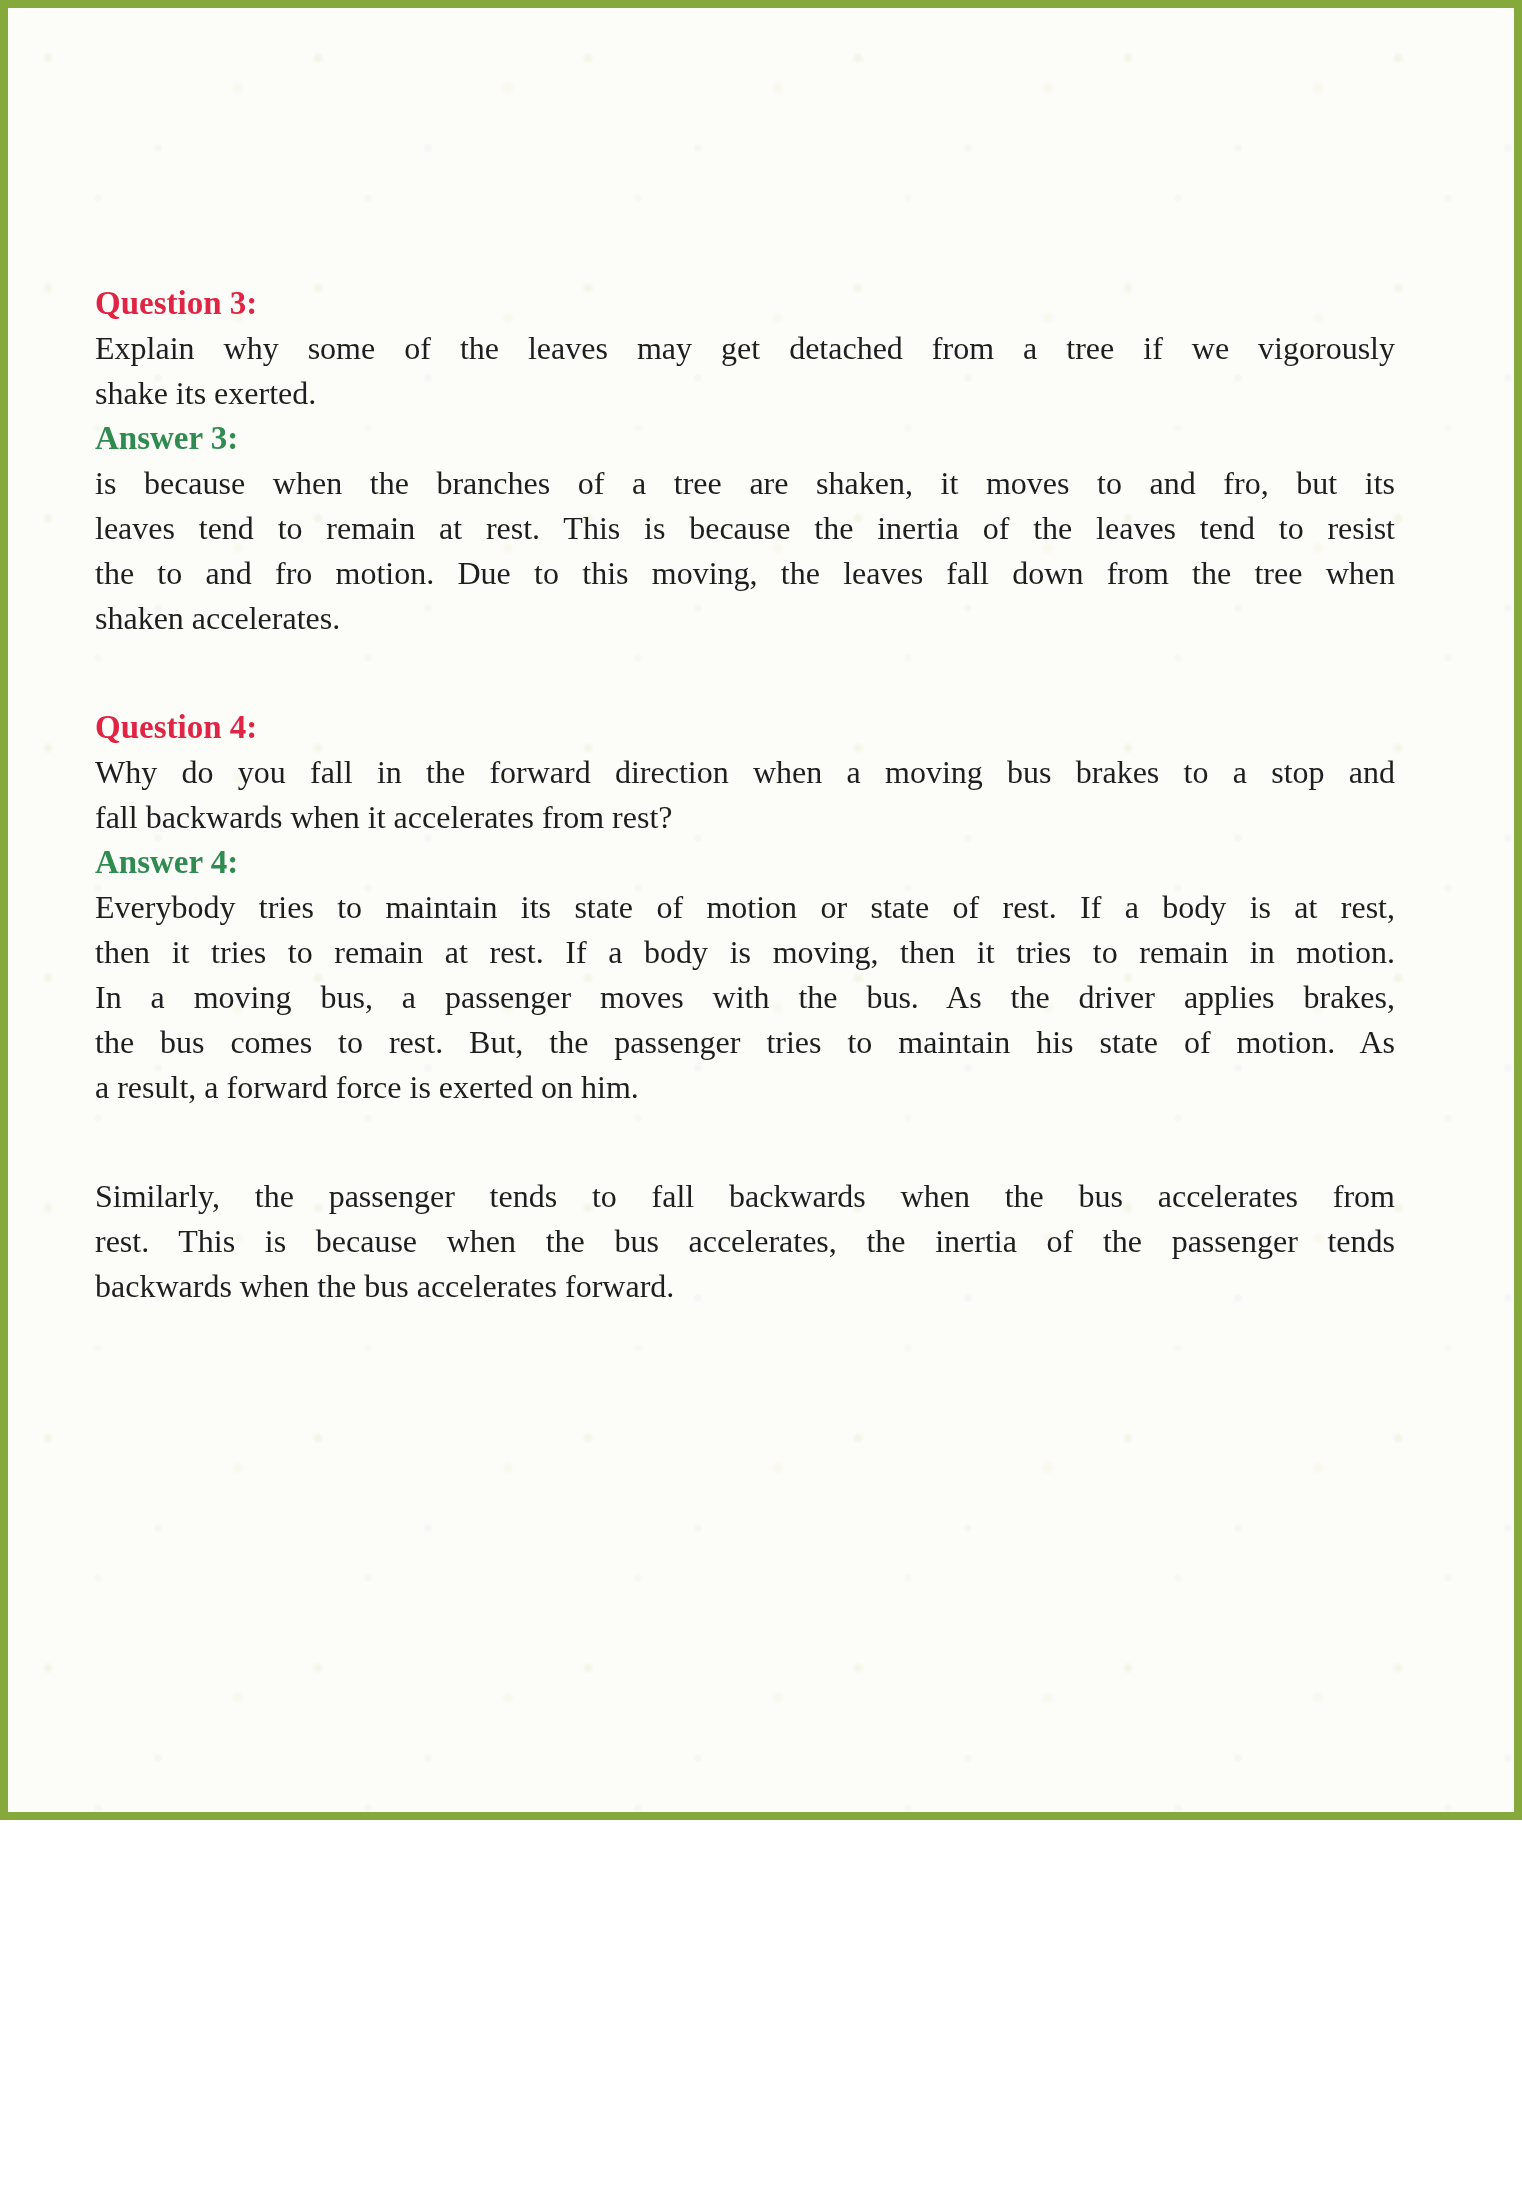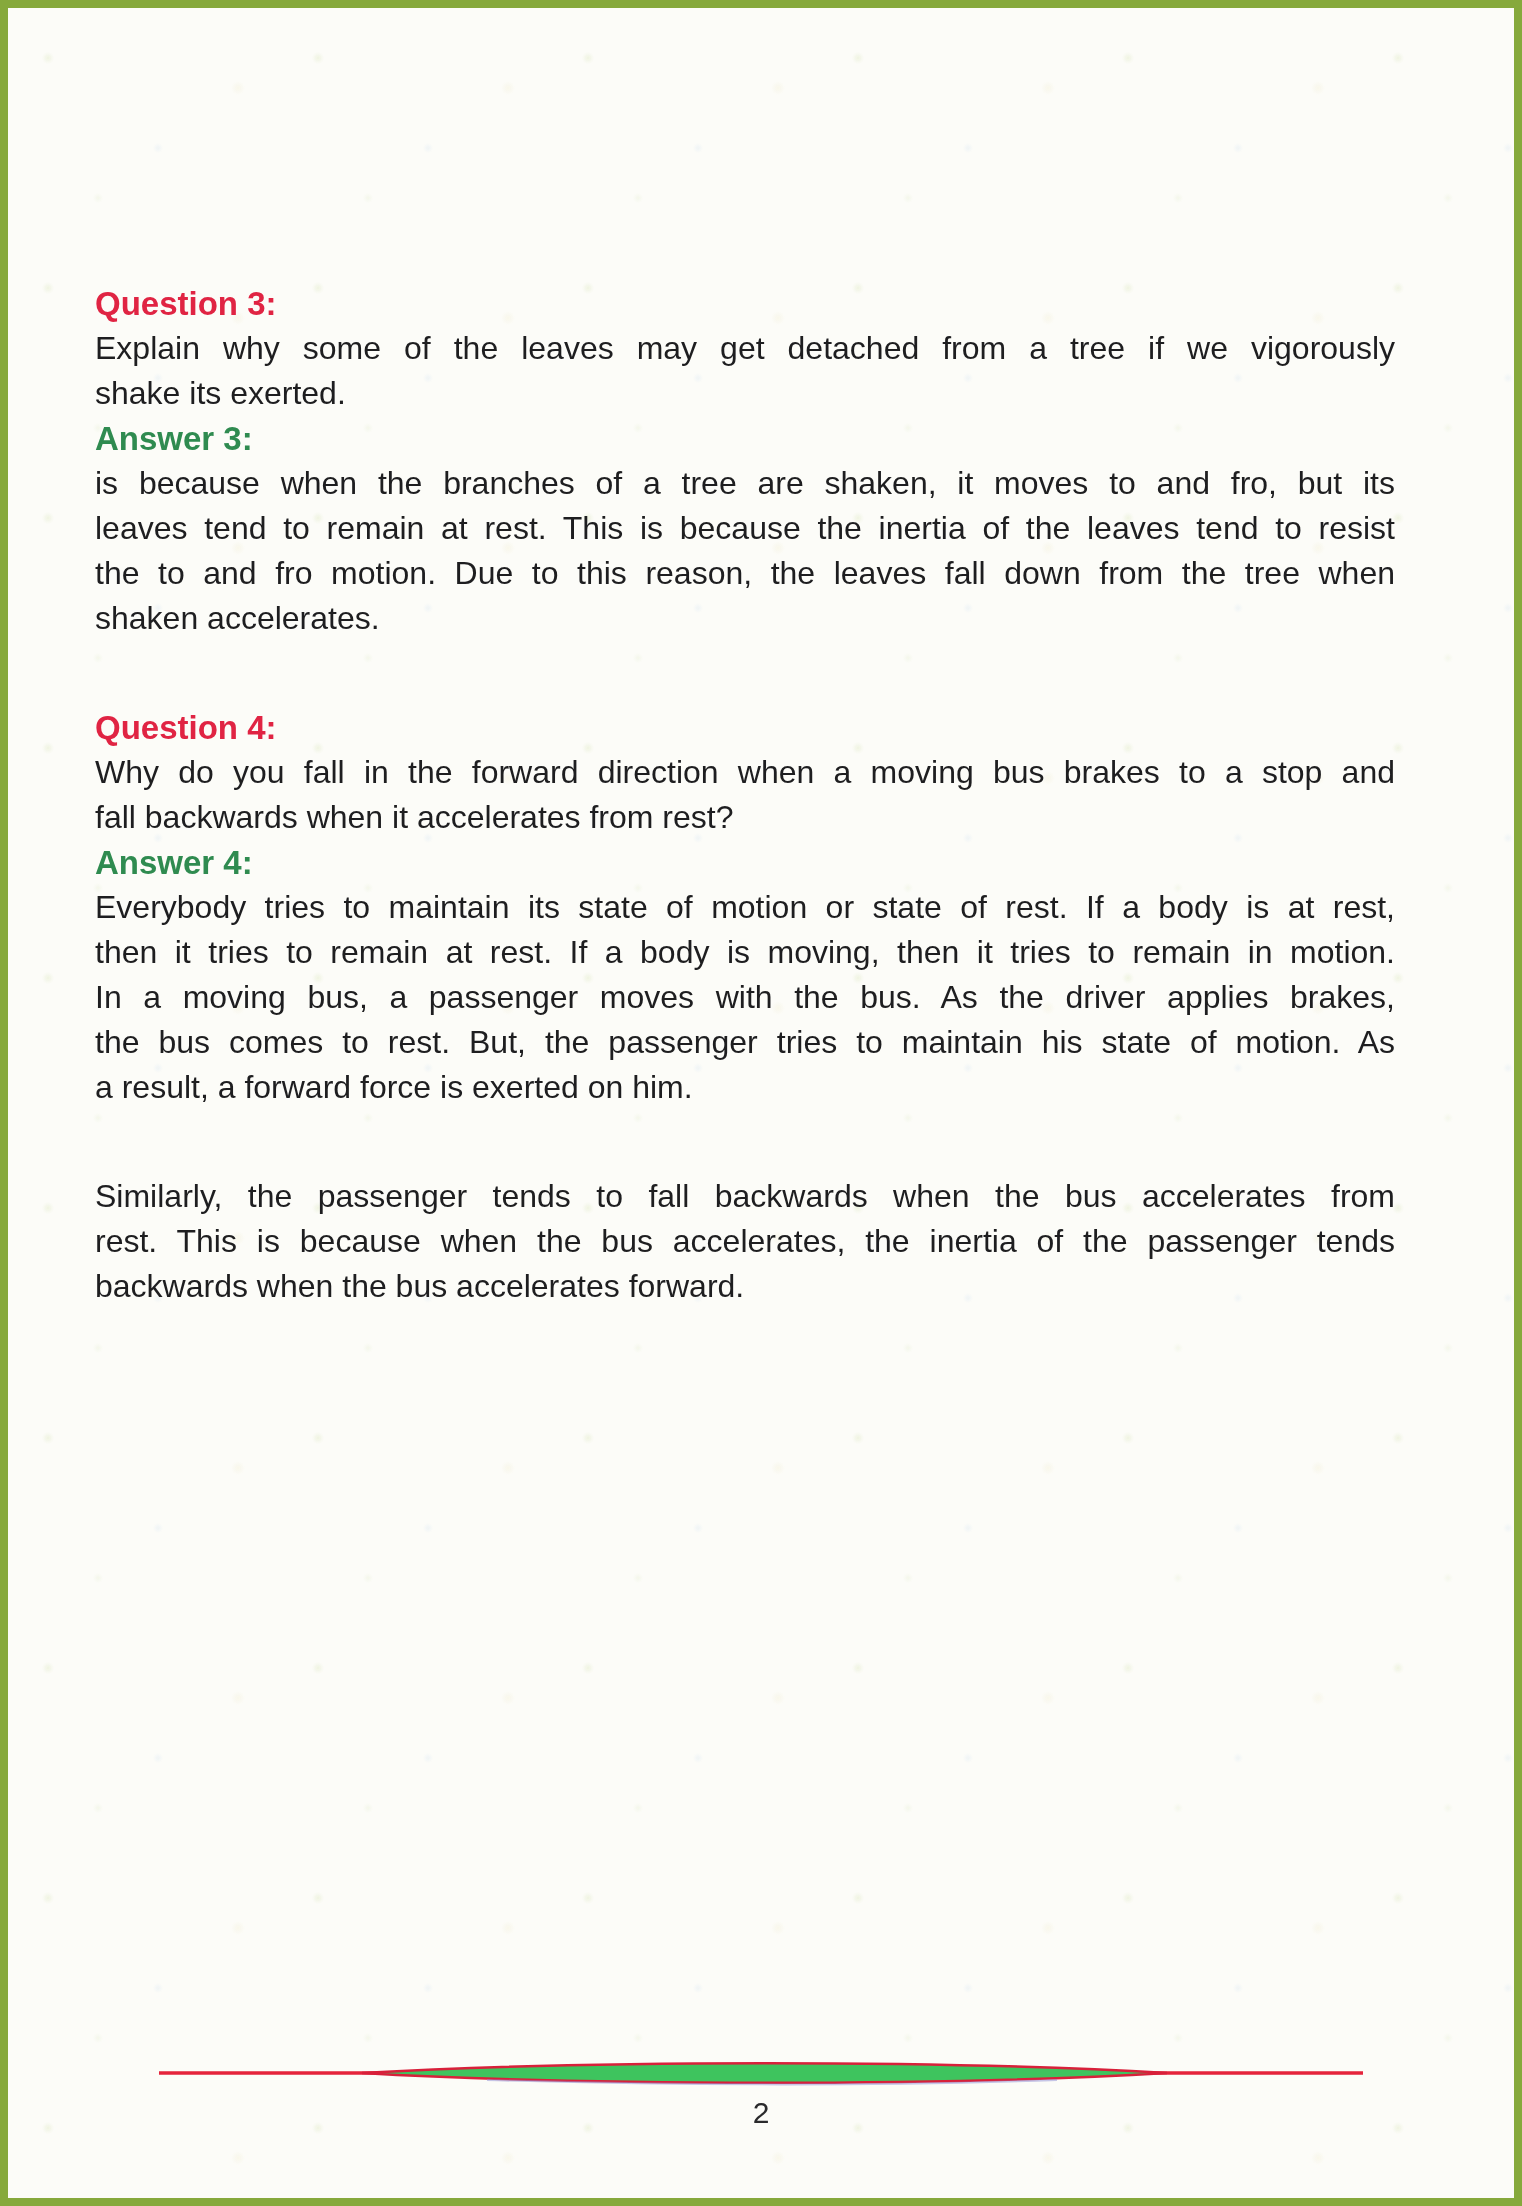--- a/index.html
+++ b/index.html
@@ -1,31 +1,31 @@
 <!DOCTYPE html>
 <html><head>
 <meta charset="utf-8">
 <style>
   html, body { margin: 0; padding: 0; background: #ffffff; }
 
   .page {
     position: relative;
     width: 1522px;
-    height: 2206px;
+    height: 1820px;
     box-sizing: border-box;
     border: 8px solid #86a93c;
     background-color: #fcfcf8;
     background-image:
       radial-gradient(circle 5px at 40px 50px,  rgba(208,224,168,0.28), transparent 6px),
       radial-gradient(circle 4px at 150px 140px, rgba(190,214,236,0.20), transparent 5px),
       radial-gradient(circle 6px at 230px 80px,  rgba(238,232,192,0.24), transparent 7px),
       radial-gradient(circle 4px at 90px 190px,  rgba(214,228,182,0.20), transparent 5px);
     background-size: 270px 230px;
     background-repeat: repeat;
-    font-family: Liberation Sans, sans-serif;
+    font-family: Liberation Serif, serif;
     color: #1e1e20;
     overflow: hidden;
   }
 
   .content {
     position: absolute;
     top: 273px;
     left: 87px;
     width: 1300px;
   }
@@ -74,21 +74,21 @@
 
   <div class="content">
 
     <div>
       <div class="line heading red">Question 3:</div>
       <div class="line just">Explain why some of the leaves may get detached from a tree if we vigorously</div>
       <div class="line">shake its exerted.</div>
       <div class="line heading green">Answer 3:</div>
       <div class="line just">is because when the branches of a tree are shaken, it moves to and fro, but its</div>
       <div class="line just">leaves tend to remain at rest. This is because the inertia of the leaves tend to resist</div>
-      <div class="line just">the to and fro motion. Due to this reason, the leaves fall down from the tree when</div>
+      <div class="line just">the to and fro motion. Due to this moving, the leaves fall down from the tree when</div>
       <div class="line">shaken accelerates.</div>
     </div>
 
     <div class="gap-top">
       <div class="line heading red">Question 4:</div>
       <div class="line just">Why do you fall in the forward direction when a moving bus brakes to a stop and</div>
       <div class="line">fall backwards when it accelerates from rest?</div>
       <div class="line heading green">Answer 4:</div>
       <div class="line just">Everybody tries to maintain its state of motion or state of rest. If a body is at rest,</div>
       <div class="line just">then it tries to remain at rest. If a body is moving, then it tries to remain in motion.</div>

